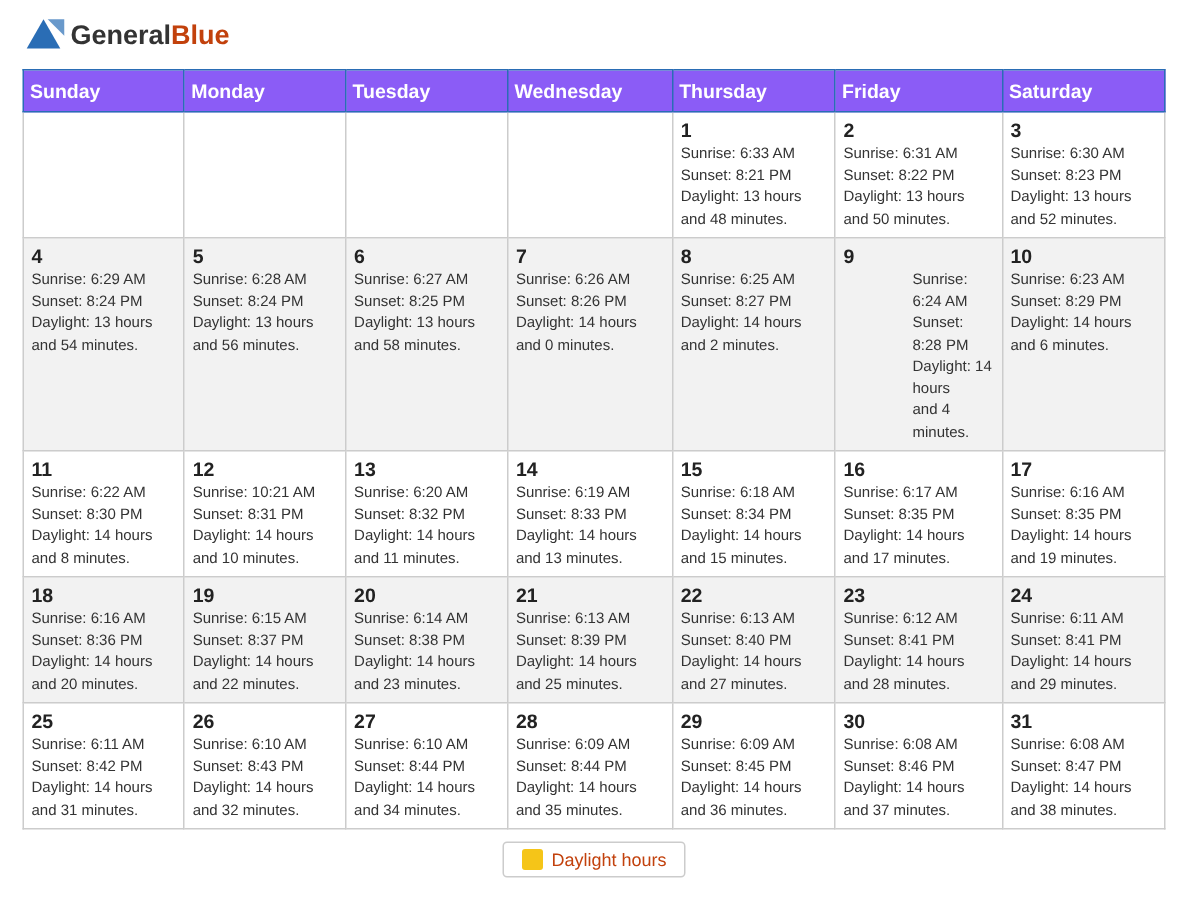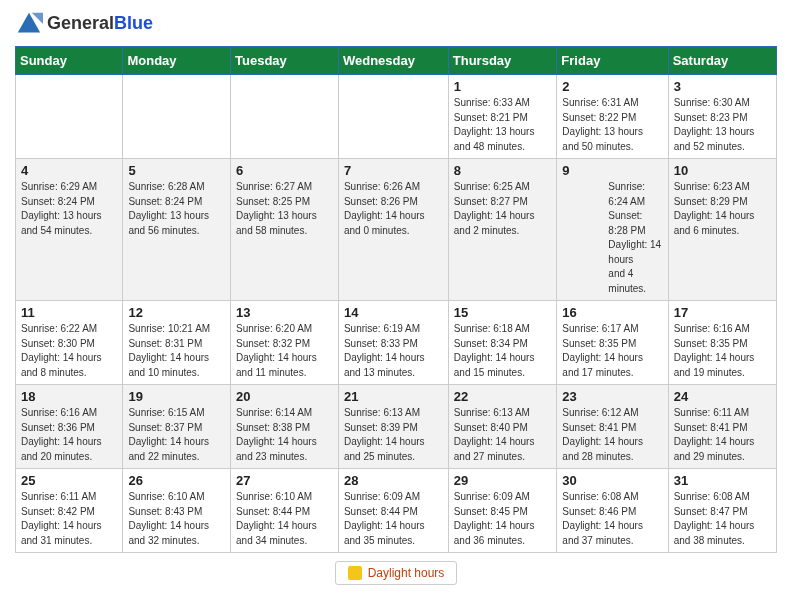--- a/index.html
+++ b/index.html
@@ -27,21 +27,21 @@
       line-height: 1.1;
     }
     .logo-general {
       font-size: 18px;
       font-weight: bold;
       color: #333;
     }
     .logo-blue {
       font-size: 18px;
       font-weight: bold;
-      color: #1d4ed8;
+      color: #c2410c;
     }
     .logo-icon {
       width: 28px;
       height: 28px;
     }
     .title-block {
       text-align: right;
     }
     .month-title {
       font-size: 36px;
@@ -52,21 +52,21 @@
     .location {
       font-size: 15px;
       color: #555;
     }
     .calendar {
       width: 100%;
       border-collapse: collapse;
       border: 1px solid #ccc;
     }
     .calendar th {
-      background-color: #15803d;
+      background-color: #8b5cf6;
       color: #fff;
       font-size: 13px;
       font-weight: bold;
       padding: 6px 4px;
       text-align: left;
       border: 1px solid #2a6db5;
     }
     .calendar td {
       vertical-align: top;
       border: 1px solid #ccc;

